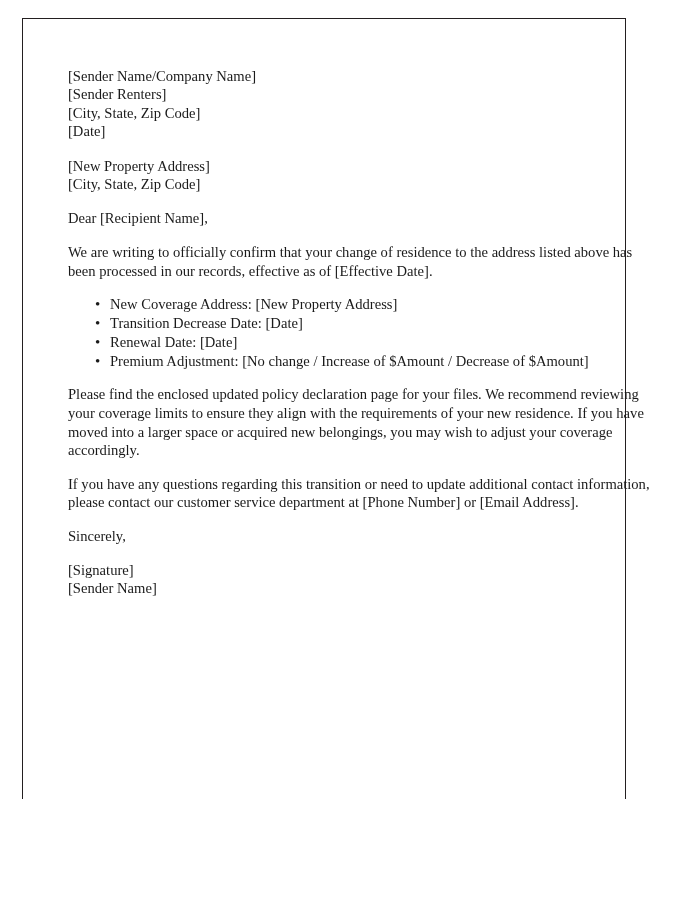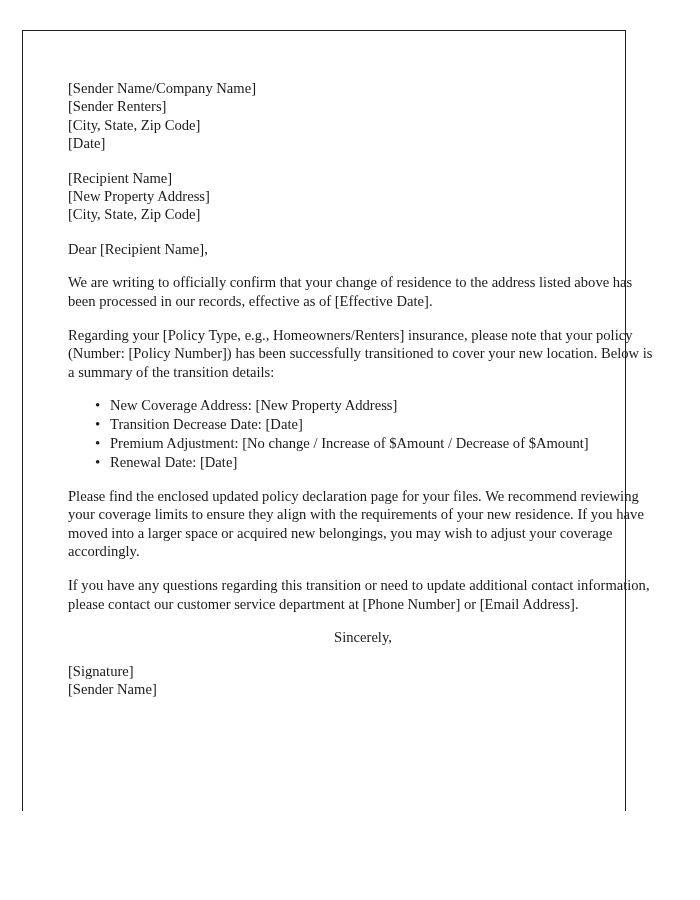--- a/index.html
+++ b/index.html
@@ -21,21 +21,21 @@
     top: 0;
     width: 700px;
     height: 900px;
     background: #ffffff;
   }
 
   
   #doc-frame {
     position: absolute;
     left: 22px;
-    top: 30px;
+    top: 18px;
     width: 604px;
     height: 781px;
     border-top: 1.6px solid #231f20;
     border-left: 1.6px solid #231f20;
     border-right: 1.6px solid #231f20;
     border-bottom: none;
     box-sizing: border-box;
   }
 
   #letter {
@@ -89,68 +89,65 @@
     margin: 0;
   }
   .sig-block .line {
     display: block;
     white-space: nowrap;
     line-height: 18.4px;
     font-family: Liberation Serif, serif;
   }
   .closing {
     margin: 0 0 16px 0;
-    text-align: center;
   }
 </style>
 </head>
 <body>
 
 <div id="page">
 
   <div id="doc-frame">
 
     <div id="letter">
 
       <div class="block">
         <span class="line">[Sender Name/Company Name]</span>
         <span class="line">[Sender Renters]</span>
         <span class="line">[City, State, Zip Code]</span>
         <span class="line">[Date]</span>
       </div>
 
       <div class="block">
-        <span class="line">[Recipient Name]</span>
         <span class="line">[New Property Address]</span>
         <span class="line">[City, State, Zip Code]</span>
       </div>
 
 
       <p class="para">Dear [Recipient Name],</p>
 
       <p class="para">We are writing to officially confirm that your change of residence to the address listed above has been processed in our records, effective as of [Effective Date].</p>
 
-      <p class="para">Regarding your [Policy Type, e.g., Homeowners/Renters] insurance, please note that your policy (Number: [Policy Number]) has been successfully transitioned to cover your new location. Below is a summary of the transition details:</p>
 
       <ul class="details">
         <li>
           <b>New Coverage Address:</b>
           <span>[New Property Address]</span>
         </li>
         <li>
           <b>Transition Decrease Date:</b>
           <span>[Date]</span>
         </li>
         <li>
+          <b>Renewal Date:</b>
+          <span>[Date]</span>
+        </li>
+        <li>
           <b>Premium Adjustment:</b>
           <span>[No change / Increase of $Amount / Decrease of $Amount]</span>
-        </li>
-        <li>
-          <b>Renewal Date:</b>
-          <span>[Date]</span>
         </li>
       </ul>
 
       <p class="para">Please find the enclosed updated policy declaration page for your files. We recommend reviewing your coverage limits to ensure they align with the requirements of your new residence. If you have moved into a larger space or acquired new belongings, you may wish to adjust your coverage accordingly.</p>
 
       <p class="para">If you have any questions regarding this transition or need to update additional contact information, please contact our customer service department at [Phone Number] or [Email Address].</p>
 
 
       <p class="para closing">Sincerely,</p>
 

